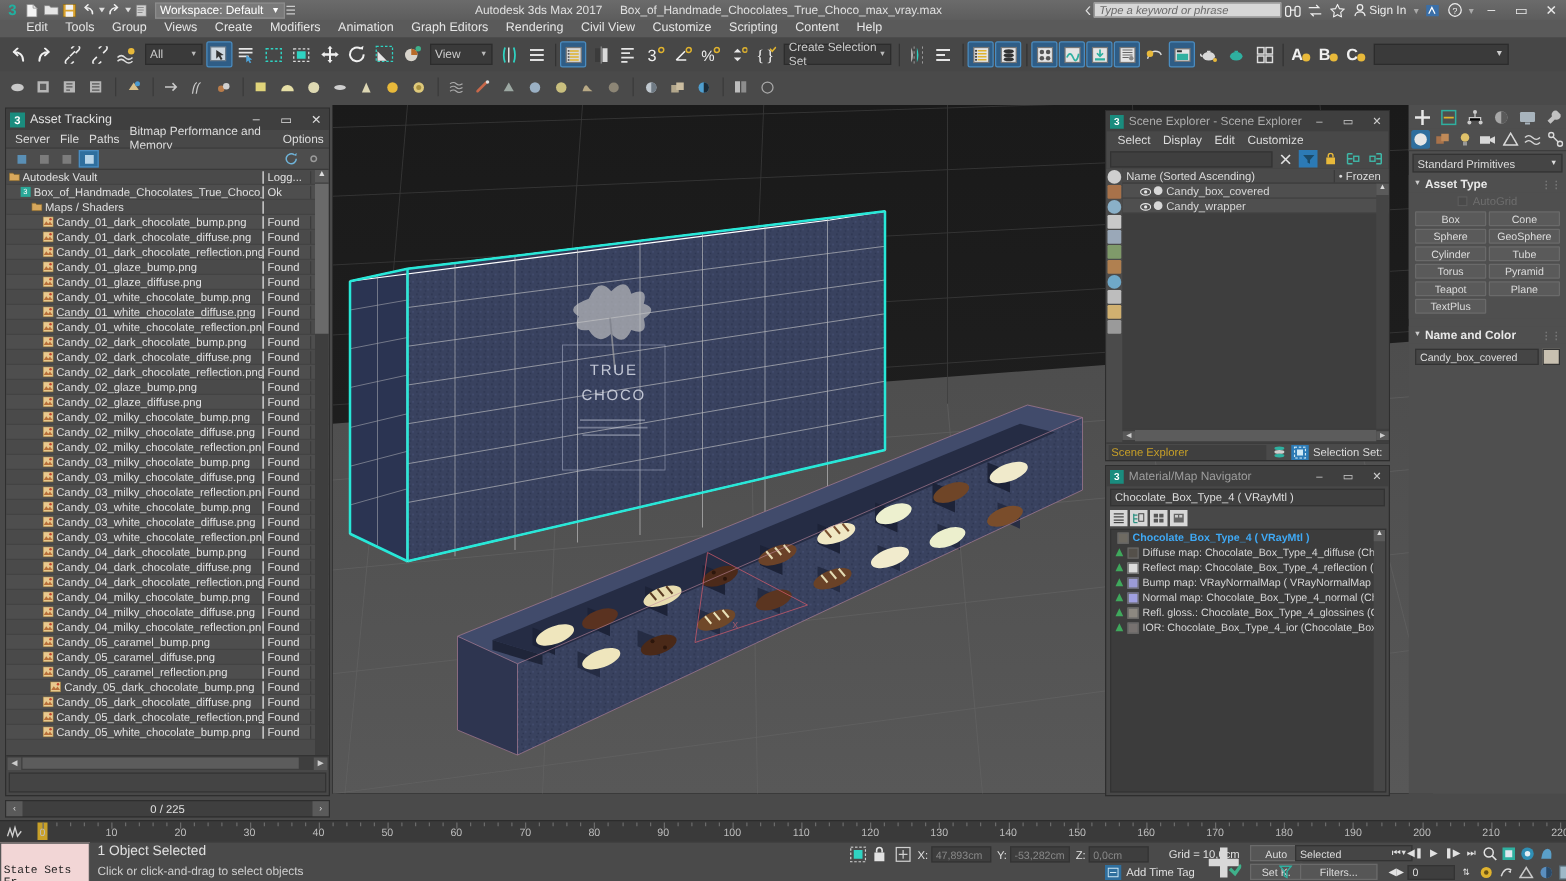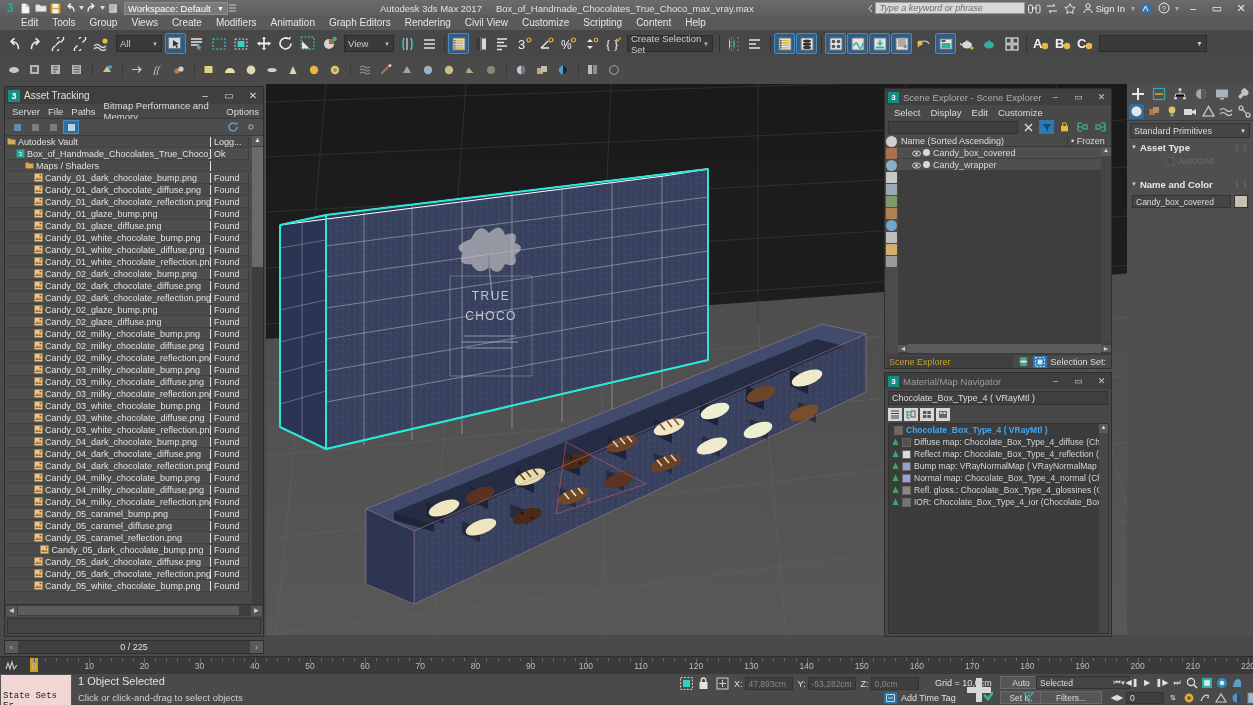--- a/index.html
+++ b/index.html
@@ -1171,21 +1171,21 @@
             <span class="st">Found</span>
             <span class="fl"></span>
           </div>
           <div class="at-row">
             <span class="nm" style="padding-left: 29px;">
               <span class="fico"><svg width="9" height="9" viewBox="0 0 9 9">
                   <rect x="0.5" y="0.5" width="8" height="8" fill="#e8c98e" stroke="#9a7a3c" stroke-width=".5"></rect>
                   <path d="M1 7 L3 4 L4.6 6 L6 4.2 L8 7z" fill="#b8703a"></path>
                   <circle cx="6.4" cy="2.4" r="1" fill="#c4452c"></circle>
                 </svg></span>
-              <span style="overflow: hidden;">Candy_01_white_chocolate_diffuse.png</span>
+              <span style="overflow: hidden; text-decoration: underline;">Candy_01_white_chocolate_diffuse.png</span>
             </span>
             <span class="st">Found</span>
             <span class="fl"></span>
           </div>
           <div class="at-row">
             <span class="nm" style="padding-left: 29px;">
               <span class="fico"><svg width="9" height="9" viewBox="0 0 9 9">
                   <rect x="0.5" y="0.5" width="8" height="8" fill="#e8c98e" stroke="#9a7a3c" stroke-width=".5"></rect>
                   <path d="M1 7 L3 4 L4.6 6 L6 4.2 L8 7z" fill="#b8703a"></path>
                   <circle cx="6.4" cy="2.4" r="1" fill="#c4452c"></circle>
@@ -1825,20 +1825,33 @@
 
     <div class="roll-hdr">
       <span class="tri">▼</span>
       <span>Asset Type</span>
       <span class="gr">⋮⋮</span>
     </div>
     <div class="roll-body">
       <div class="autogrid">
         <span class="cb"></span>
         <span>AutoGrid</span>
+      </div>
+      <div class="btngrid">
+        <span class="pbtn">Box</span>
+        <span class="pbtn">Cone</span>
+        <span class="pbtn">Sphere</span>
+        <span class="pbtn">GeoSphere</span>
+        <span class="pbtn">Cylinder</span>
+        <span class="pbtn">Tube</span>
+        <span class="pbtn">Torus</span>
+        <span class="pbtn">Pyramid</span>
+        <span class="pbtn">Teapot</span>
+        <span class="pbtn">Plane</span>
+        <span class="pbtn">TextPlus</span>
       </div>
     </div>
 
     <div class="roll-hdr" style="margin-top:6px">
       <span class="tri">▼</span>
       <span>Name and Color</span>
       <span class="gr">⋮⋮</span>
     </div>
     <div class="roll-body">
       <div class="namerow">

